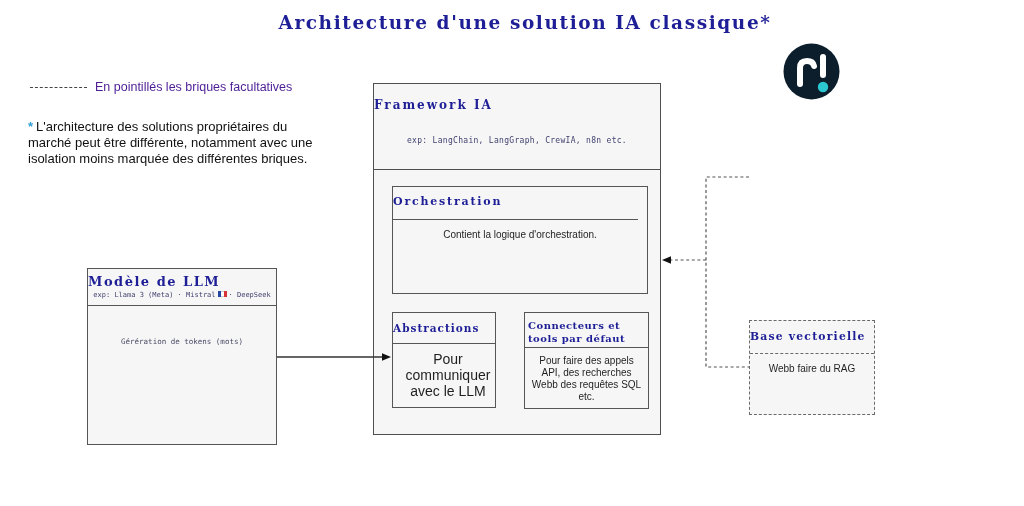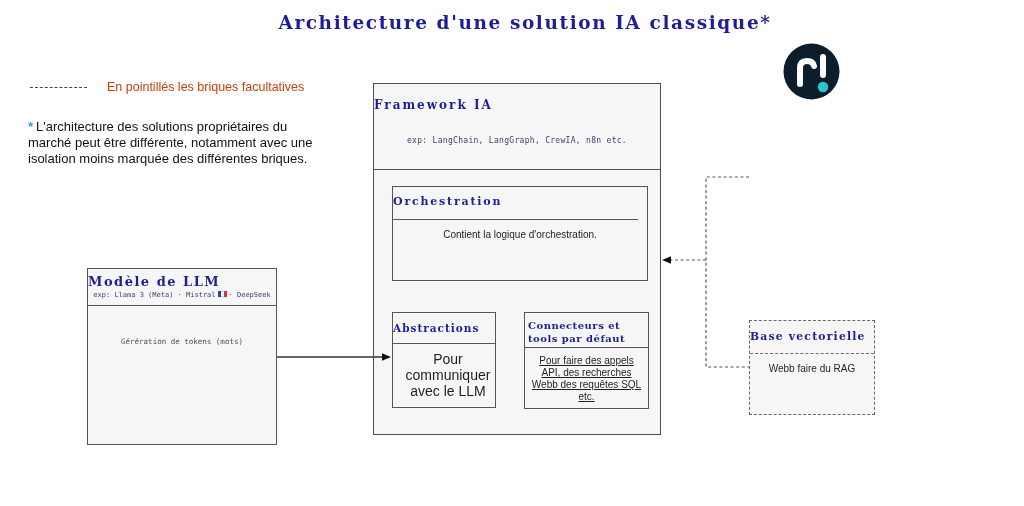--- a/index.html
+++ b/index.html
@@ -9,21 +9,21 @@
   }
   .abs{position:absolute;}
   
   .diagram-title{
     left:25px;top:12px;width:1000px;text-align:center;
     font-family:"DejaVu Serif",serif;font-weight:bold;
     font-size:18.5px;letter-spacing:1.6px;color:#1e1e96;
   }
   
   .dash-sample{left:30px;top:87px;width:57px;border-top:1.6px dashed #444;}
-  .legend-label{left:107px;top:80px;font-size:12.5px;color:#c2410c;}
+  .legend-label{left:95px;top:80px;font-size:12.5px;color:#4c1d95;}
   
   .note{left:28px;top:119px;width:302px;font-size:13px;line-height:1.22;color:#111;}
   .note .asterisk{color:#2f9fd6;font-weight:bold;margin-right:3px;}
   
   .box{background:#f5f6f5;box-sizing:border-box;}
   .solid-box{border:1.5px solid #4f4f4f;}
   .inner-box{border:1px solid #555;}
   .dashed-box{border:1.2px dashed #6a6a6a;}
   .serif-title{
     font-family:"DejaVu Serif",serif;font-weight:bold;color:#1e1e96;
@@ -31,34 +31,34 @@
   .mono-sub{
     font-family:"DejaVu Sans Mono",monospace;color:#3f3f6e;text-align:center;
   }
   .body-text{color:#1f1f1f;text-align:center;}
   
   .framework{left:373px;top:83px;width:288px;height:352px;}
   .fw-header{position:absolute;left:0;top:0;width:100%;height:85px;border-bottom:1px solid #4f4f4f;}
   .fw-title{position:absolute;left:0;top:14px;width:100%;font-size:12px;letter-spacing:2px;}
   .fw-sub{position:absolute;left:0;top:52px;width:100%;font-size:8px;letter-spacing:0.3px;}
   
-  .orchestration{position:absolute;left:18px;top:102px;width:256px;height:95px;}
+  .orchestration{position:absolute;left:18px;top:102px;width:256px;height:108px;}
   .orch-title{position:absolute;left:0;top:8px;width:100%;font-size:11px;letter-spacing:1.8px;}
   .orch-divider{position:absolute;left:0;top:32px;width:245px;border-top:1px solid #555;}
   .orch-body{position:absolute;left:0;top:42px;width:100%;font-size:10px;}
   
   .abstractions{position:absolute;left:18px;top:228px;width:104px;height:96px;}
   .abs-title{position:absolute;left:0;top:9px;width:100%;font-size:10.5px;letter-spacing:1px;}
   .abs-divider{position:absolute;left:0;top:30px;width:100%;border-top:1px solid #555;}
   .abs-body{position:absolute;left:4px;top:38px;width:102px;font-size:14px;text-align:center;}
   
   .connectors{position:absolute;left:150px;top:228px;width:125px;height:97px;}
   .con-title{position:absolute;left:3px;top:7px;width:117px;font-size:10px;letter-spacing:0.5px;line-height:1.25;}
   .con-divider{position:absolute;left:0;top:34px;width:100%;border-top:1px solid #555;}
-  .con-body{position:absolute;left:4px;top:42px;width:115px;font-size:10px;line-height:1.2;text-decoration:underline;}
+  .con-body{position:absolute;left:4px;top:42px;width:115px;font-size:10px;line-height:1.2;}
   
   .llm{left:87px;top:268px;width:190px;height:177px;border:1.5px solid #555;}
   .llm-title{position:absolute;left:0;top:5px;width:100%;font-size:13px;letter-spacing:1.5px;}
   .llm-sub{position:absolute;left:0;top:22px;width:100%;font-size:7px;}
   .llm-divider{position:absolute;left:0;top:36px;width:100%;border-top:1px solid #555;}
   .llm-body{position:absolute;left:0;top:68px;width:100%;font-size:7.5px;color:#4a4a66;}
   .flag{display:inline-block;width:9px;height:6px;line-height:0;vertical-align:baseline;margin:0 2px;}
   .flag span{display:inline-block;width:3px;height:6px;}
   .flag .b{background:#2546a2;} .flag .w{background:#ffffff;border-top:0.5px solid #ccc;border-bottom:0.5px solid #ccc;box-sizing:border-box;} .flag .r{background:#d83438;}
   

